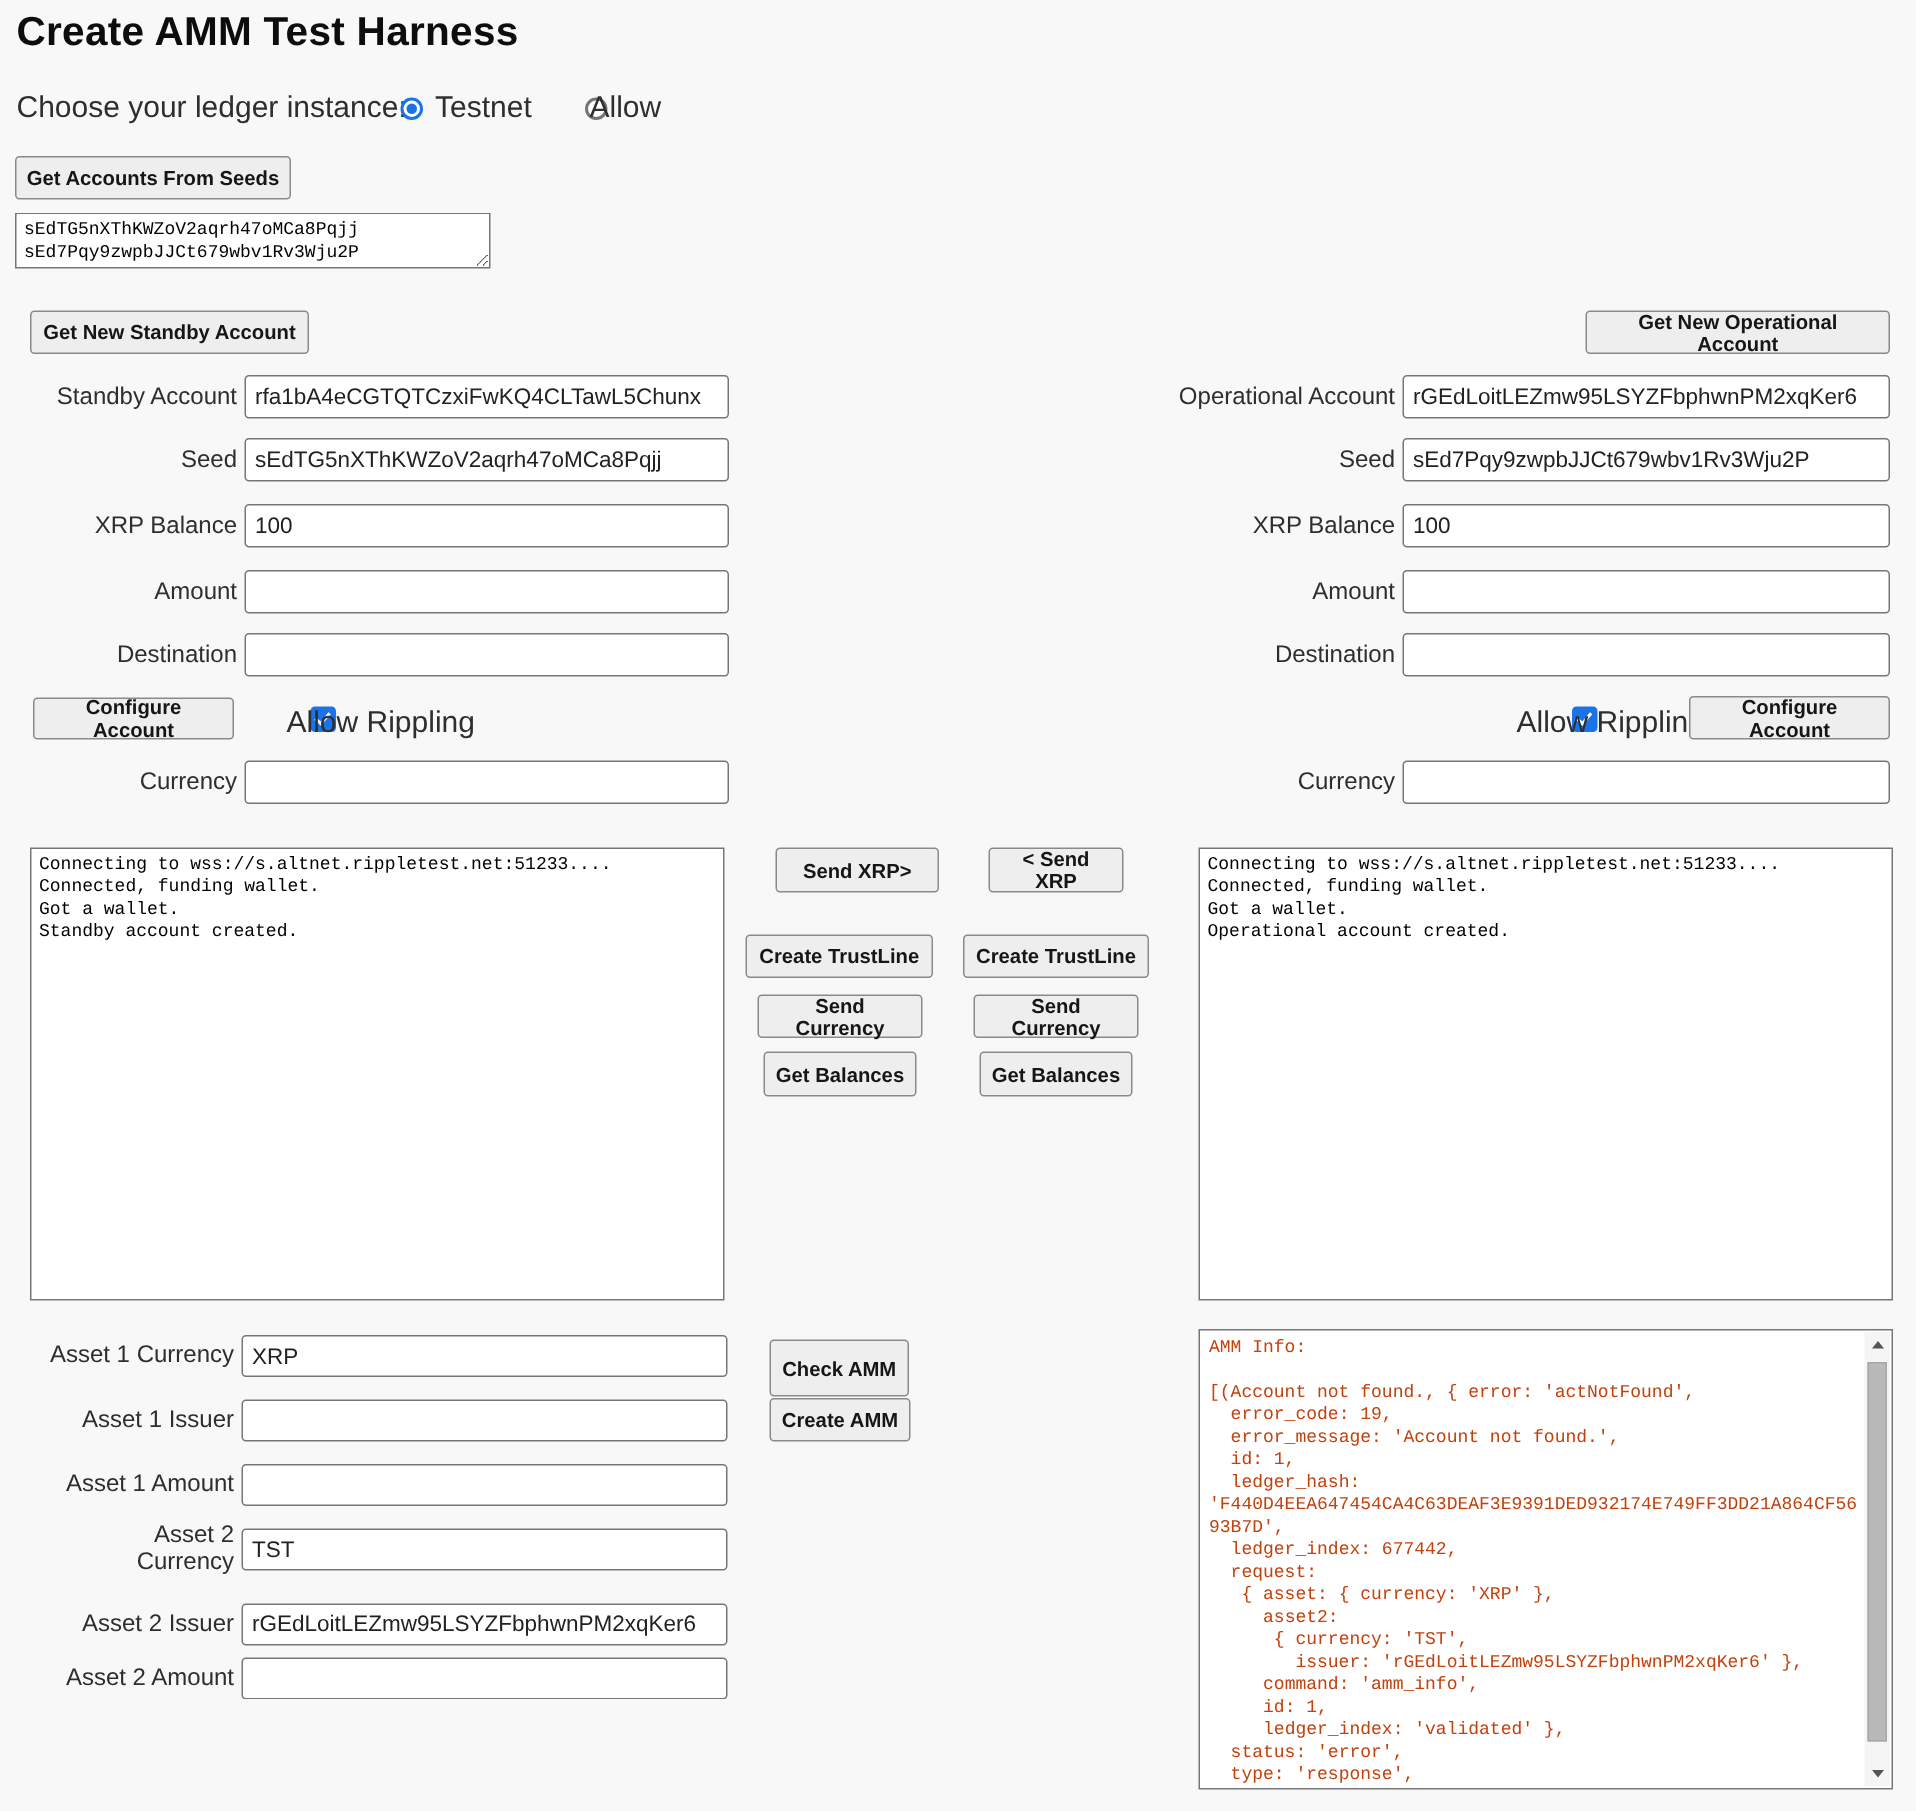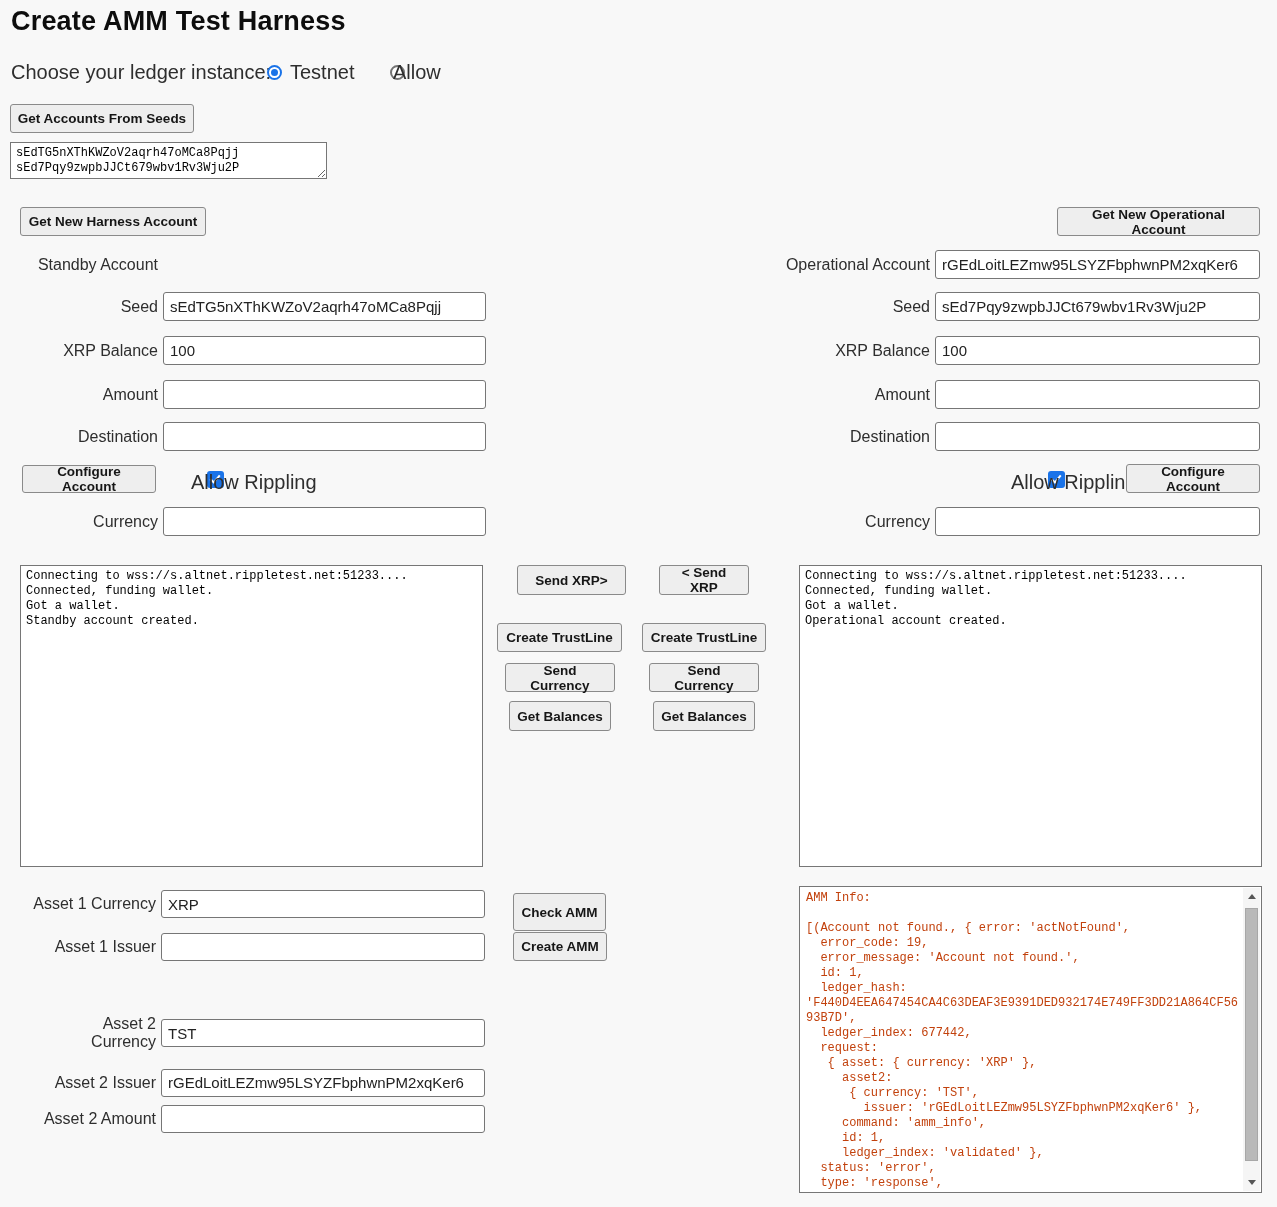--- a/index.html
+++ b/index.html
@@ -53,26 +53,27 @@
   <span class="abs radio on" style="left:267px;top:63px;"></span>
   <span class="abs lbl" style="left:290px;top:61px;">Testnet</span>
   <span class="abs radio off" style="left:371px;top:63px;"></span>
   <span class="abs lbl" style="left:393px;top:61px;">Allow</span>
 
   <button class="btn" style="left:10px;top:104px;width:184px;height:29px;">Get Accounts From Seeds</button>
   <textarea class="abs mono seeds" style="left: 10px; top: 142px; width: 317px; height: 37px;">sEdTG5nXThKWZoV2aqrh47oMCa8Pqjj
 sEd7Pqy9zwpbJJCt679wbv1Rv3Wju2P</textarea>
 
   
-  <button class="btn" style="left:20px;top:207px;width:186px;height:29px;">Get New Harness Account</button>
+  <button class="btn" style="left:20px;top:207px;width:186px;height:29px;">Get New Standby Account</button>
   <button class="btn" style="left:1057px;top:207px;width:203px;height:29px;">Get New Operational Account</button>
 
   
   <div class="row" style="left:0;top:250px;width:487px;">
     <span class="flabel" style="width:163px;">Standby Account</span>
+    <input class="finput" style="width: 323px;" value="rfa1bA4eCGTQTCzxiFwKQ4CLTawL5Chunx">
   </div>
   <div class="row" style="left:0;top:292px;width:487px;">
     <span class="flabel" style="width:163px;">Seed</span>
     <input class="finput" style="width: 323px;" value="sEdTG5nXThKWZoV2aqrh47oMCa8Pqjj">
   </div>
   <div class="row" style="left:0;top:336px;width:487px;">
     <span class="flabel" style="width:163px;">XRP Balance</span>
     <input class="finput" style="width: 323px;" value="100">
   </div>
   <div class="row" style="left:0;top:380px;width:487px;">
@@ -142,20 +143,24 @@
   <button class="btn" style="left:649px;top:663px;width:110px;height:29px;">Send Currency</button>
   <button class="btn" style="left:653px;top:701px;width:102px;height:30px;">Get Balances</button>
 
   
   <div class="row" style="left:0;top:890px;width:485px;height:28px;">
     <span class="flabel" style="width:161px;">Asset 1 Currency</span>
     <input class="finput" style="width: 324px; height: 28px;" value="XRP">
   </div>
   <div class="row" style="left:0;top:933px;width:485px;height:28px;">
     <span class="flabel" style="width:161px;">Asset 1 Issuer</span>
+    <input class="finput" style="width: 324px; height: 28px;" value="">
+  </div>
+  <div class="row" style="left:0;top:976px;width:485px;height:28px;">
+    <span class="flabel" style="width:161px;">Asset 1 Amount</span>
     <input class="finput" style="width: 324px; height: 28px;" value="">
   </div>
   <div class="row" style="left:0;top:1019px;width:485px;height:28px;">
     <span class="flabel" style="width:161px;padding-left:40px;">Asset 2 Currency</span>
     <input class="finput" style="width: 324px; height: 28px;" value="TST">
   </div>
   <div class="row" style="left:0;top:1062px;width:485px;height:41px;">
     <span class="flabel" style="width:161px;">Asset 2 Issuer</span>
     <input class="finput" style="width: 324px; height: 28px;" value="rGEdLoitLEZmw95LSYZFbphwnPM2xqKer6">
   </div>

